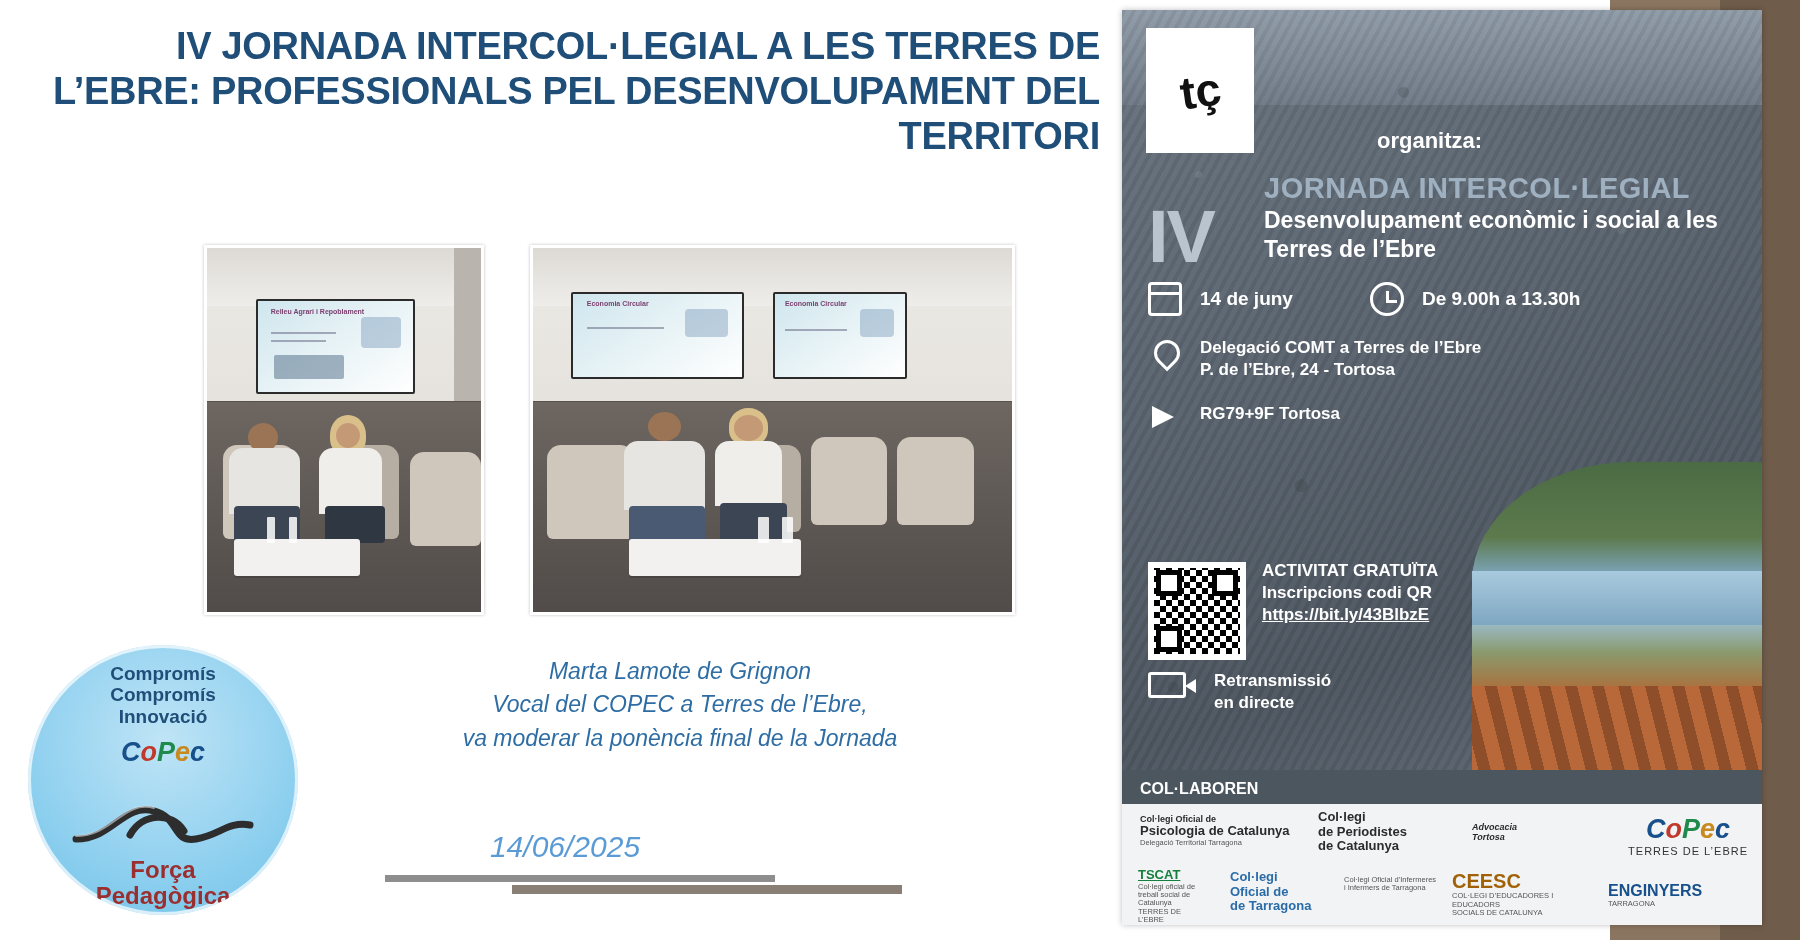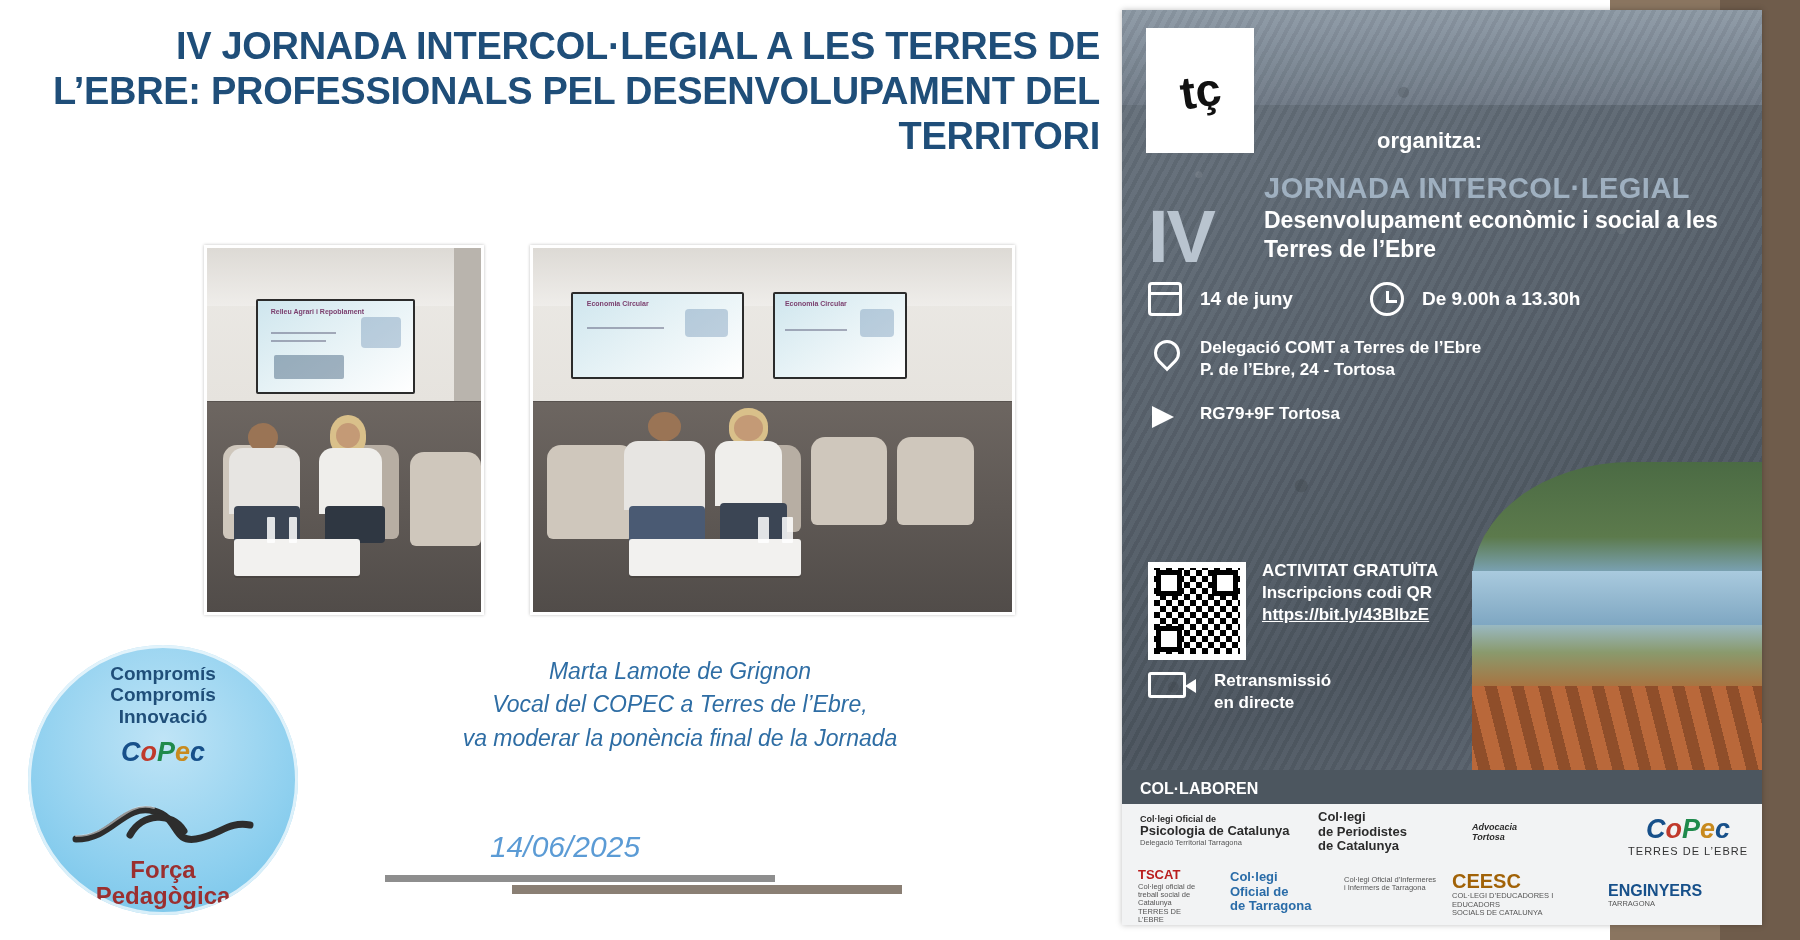--- a/index.html
+++ b/index.html
@@ -560,21 +560,21 @@
         <div class="big">de Periodistes</div>
         <div class="big">de Catalunya</div>
       </div>
 
       <div class="logo-chip" style="left:350px; top:52px; width:110px; font-style:italic;">
         <div>Advocacia</div>
         <div>Tortosa</div>
       </div>
 
       <div class="logo-chip" style="left:16px; top:98px; width:70px;">
-        <div class="big" style="color:#b91c1c;">TSCAT</div>
+        <div class="big" style="color:#15803d;text-decoration:underline;">TSCAT</div>
         <div class="muted">Col·legi oficial de treball social de Catalunya</div>
         <div class="muted">TERRES DE L’EBRE</div>
       </div>
 
       <div class="logo-chip" style="left:108px; top:100px; width:100px; color:#2a6ca8;">
         <div class="big">Col·legi</div>
         <div class="big">Oficial de</div>
         <div class="big">de Tarragona</div>
       </div>
 

